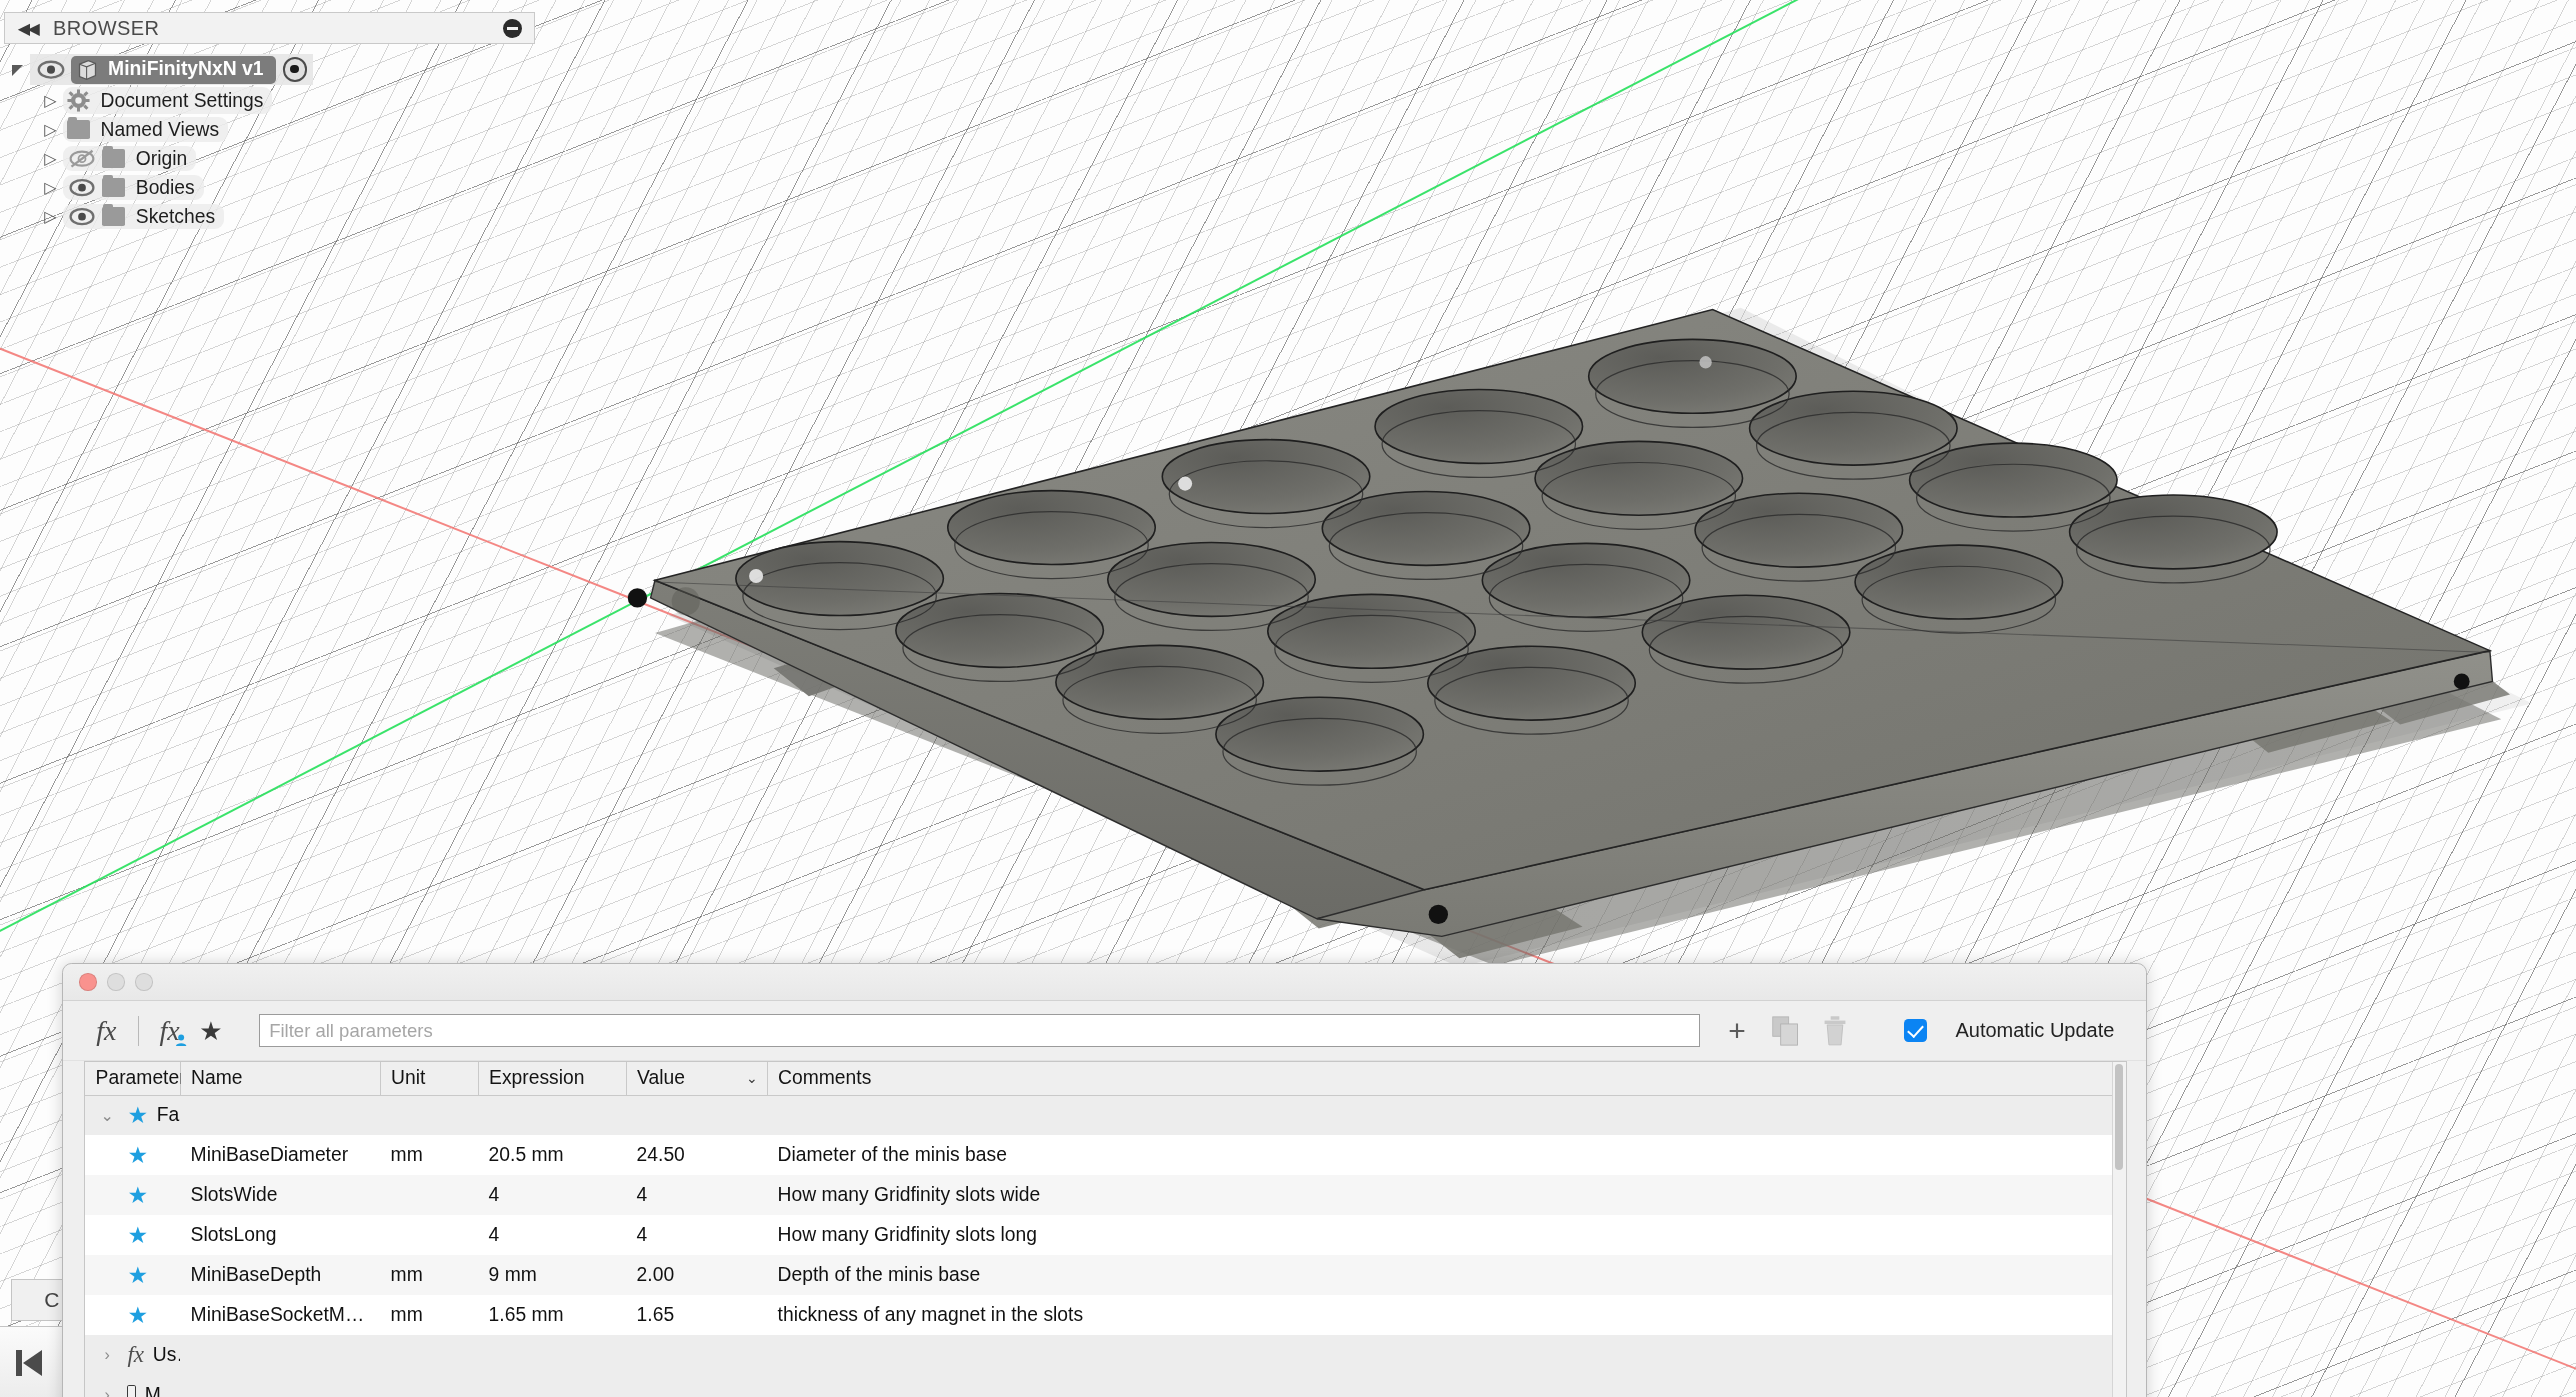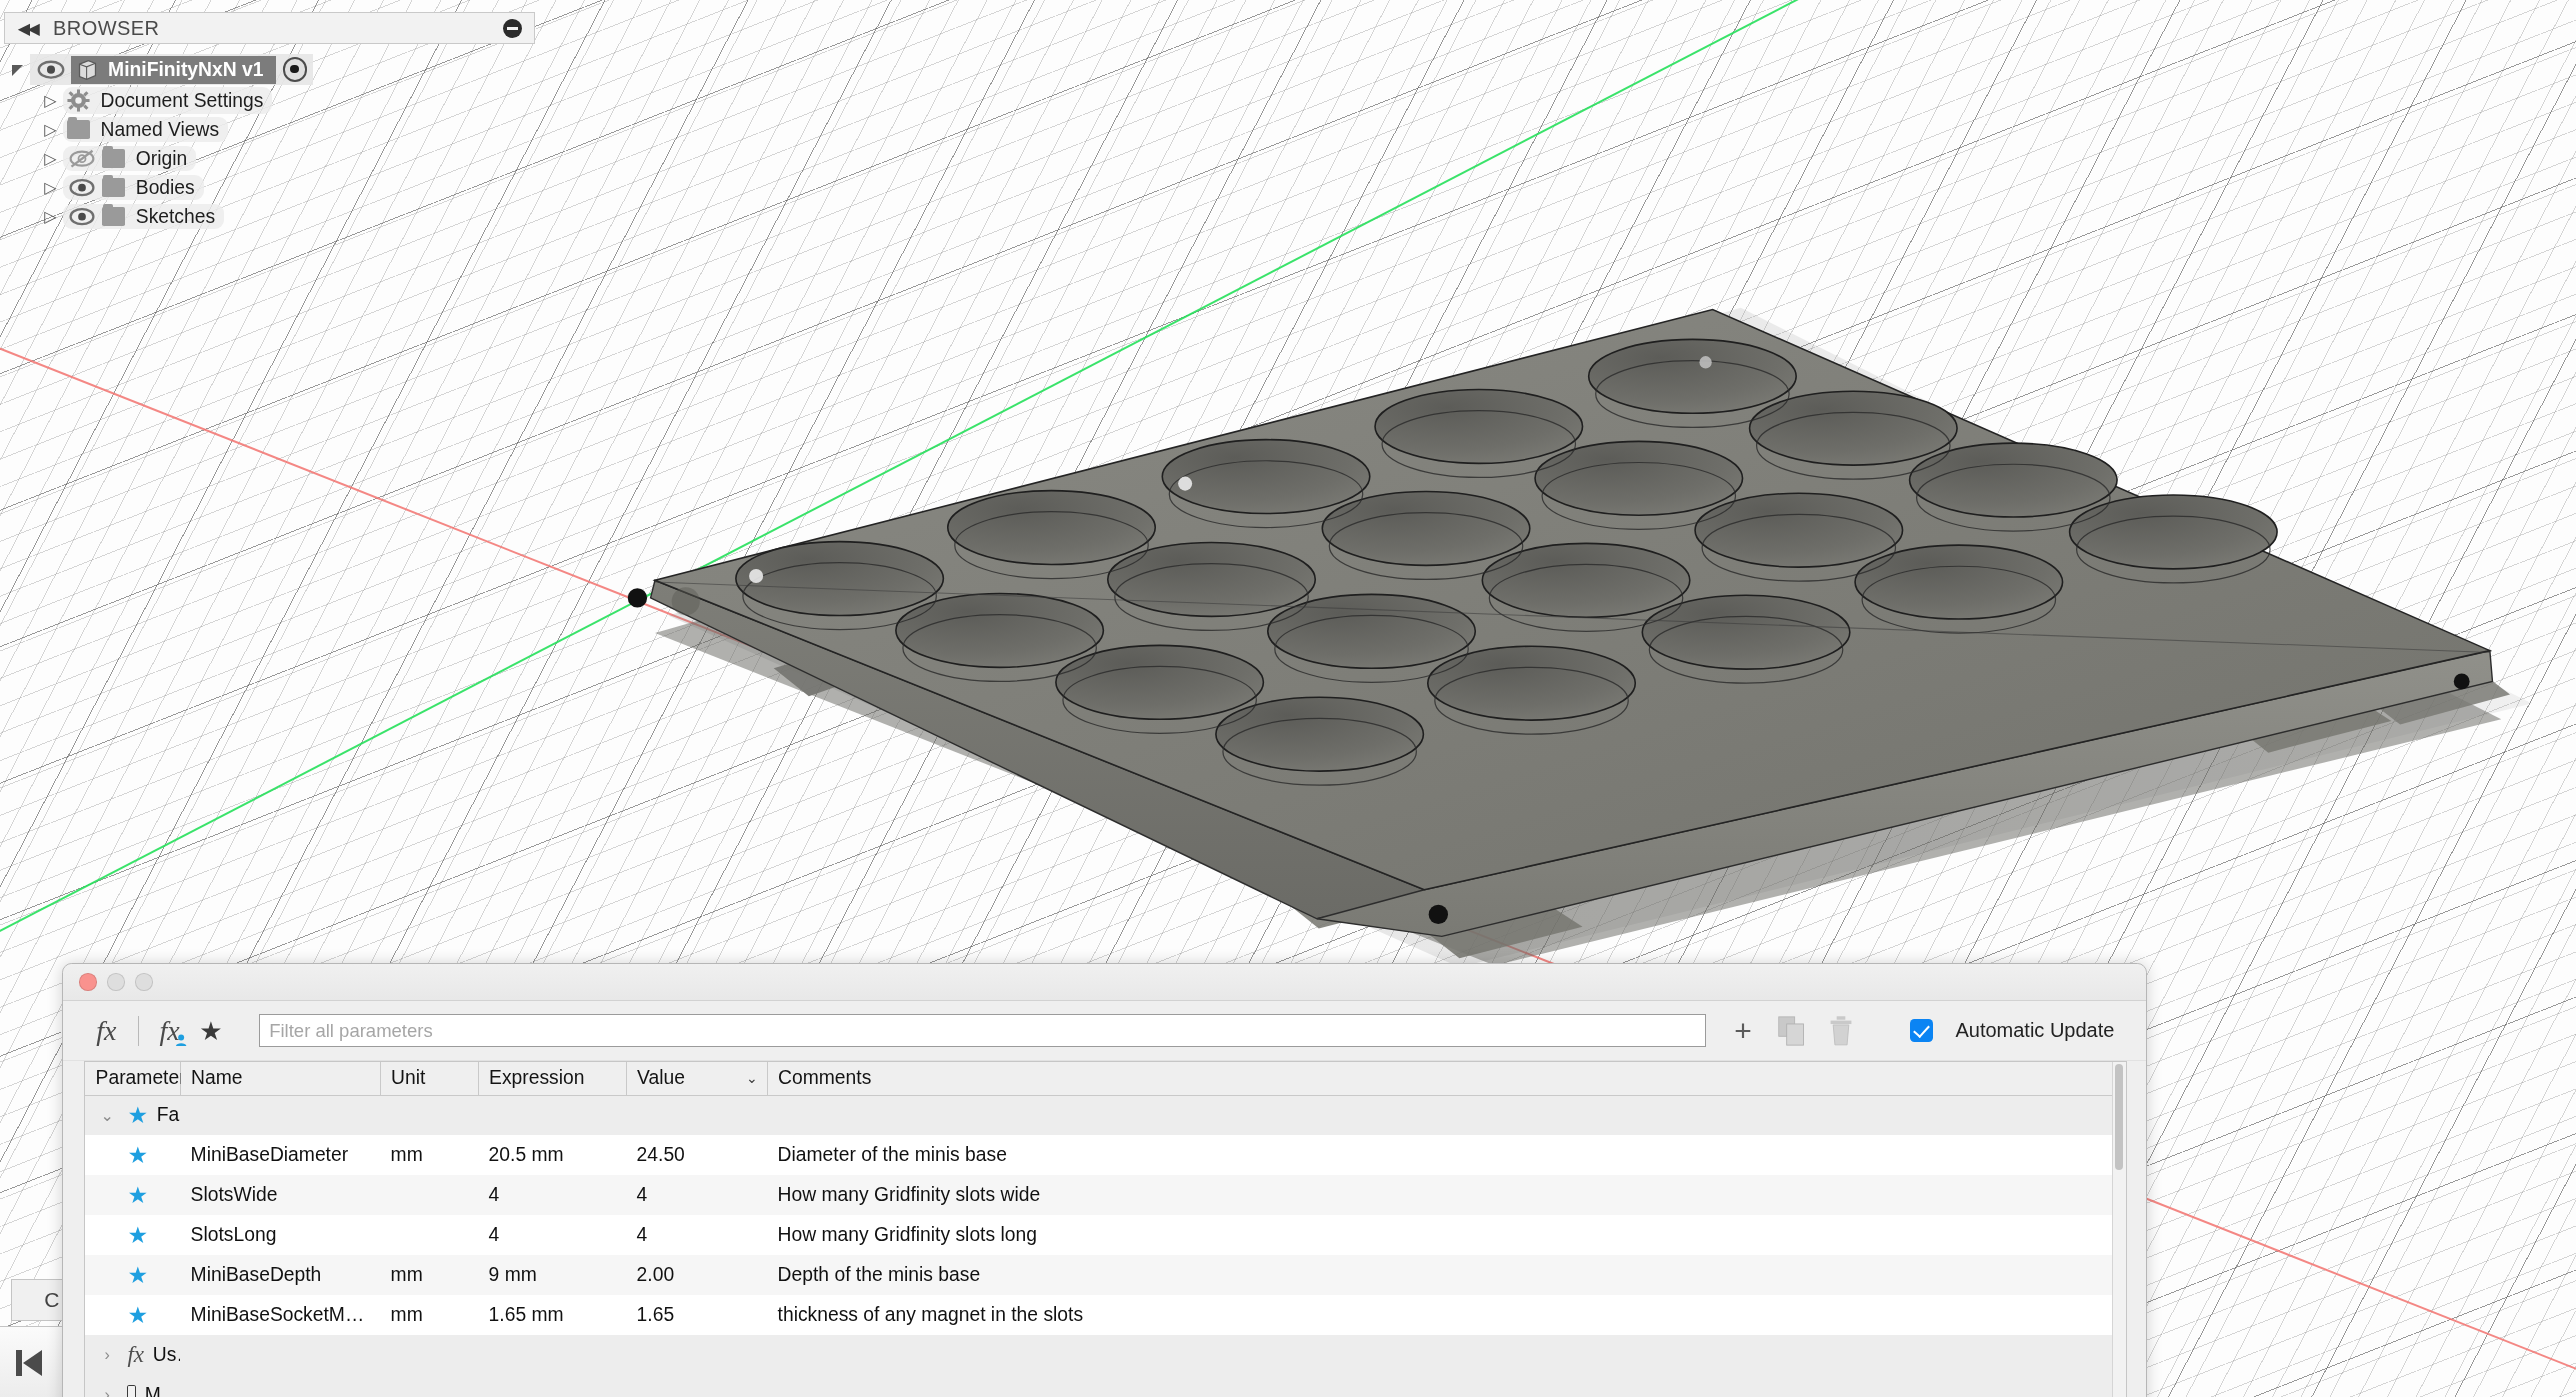--- a/index.html
+++ b/index.html
@@ -148,22 +148,22 @@
     display:inline-flex; align-items:center;
     background: rgba(230,230,230,.9);
     padding: 1.8px 5.3px;
   }
   .root-label-box {
     background: #7c7c7c;
     color: #fff;
     font-weight: bold;
     font-size: 19.3px;
     padding: 2.6px 12.3px 2.6px 5.3px;
-    display: inline-flex; align-items: center;
-    border-radius: 0;
+    display: inline-flex; align-items: flex-start;
+    border-radius: 5px;
   }
   .radio-ico {
     width: 24.6px; height: 24.6px; border-radius: 50%;
     border: 2.6px solid #4c4c4c; background: #e0e0e0;
     margin-left: 7px; position: relative; flex:0 0 24.6px;
   }
   .radio-ico::after {
     content:""; position:absolute; left:5.3px; top:5.3px; width:8.8px; height:8.8px;
     border-radius:50%; background:#1a1a1a;
   }
@@ -250,21 +250,21 @@
     font-family: "Liberation Sans", sans-serif;
   }
   #filter-input::placeholder { color: #a6a6a6; }
   .tb-btn {
     width: 49px; height: 39px;
     display: flex; align-items: center; justify-content: center;
     font-size: 30px; color: #5b5b5b;
     cursor: default;
   }
   #auto-update {
-    display: flex; align-items: center; gap: 22px;
+    display: flex; align-items: center; gap: 28px;
     margin-left: 33px; margin-right: 12.3px; padding-left: 12px;
   }
   .checkbox {
     width: 23px; height: 23px; border-radius: 4.4px;
     background: #0b84f3;
     position: relative;
   }
   .checkbox::after {
     content: "";
     position: absolute; left: 7px; top: 2.6px;

